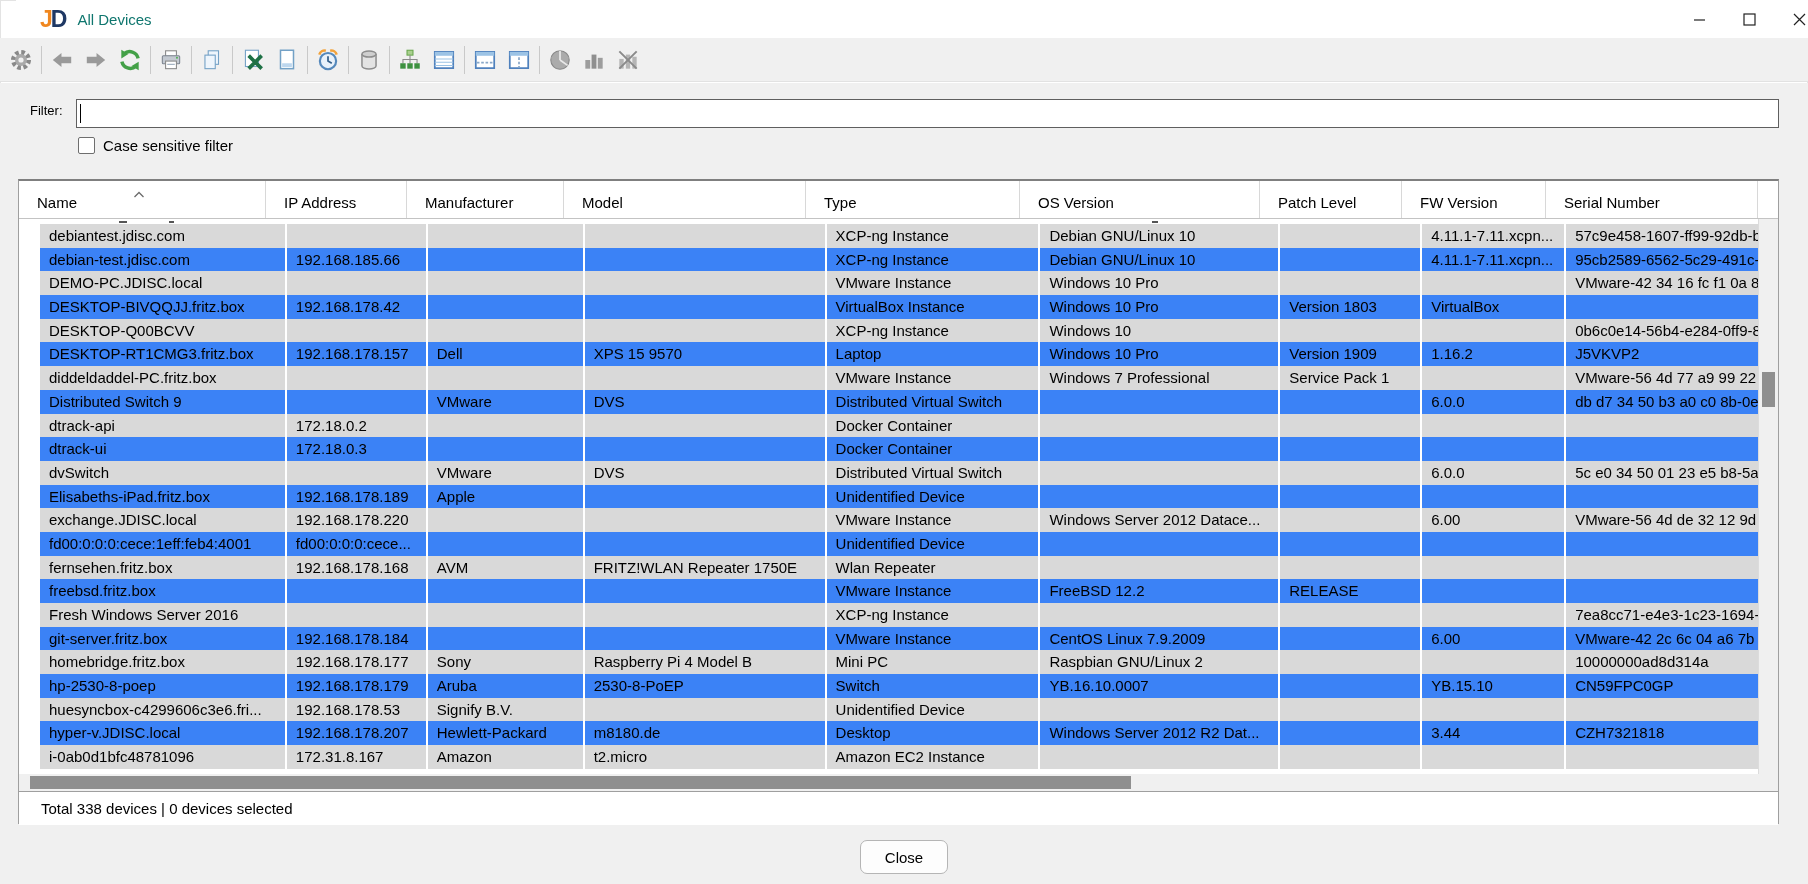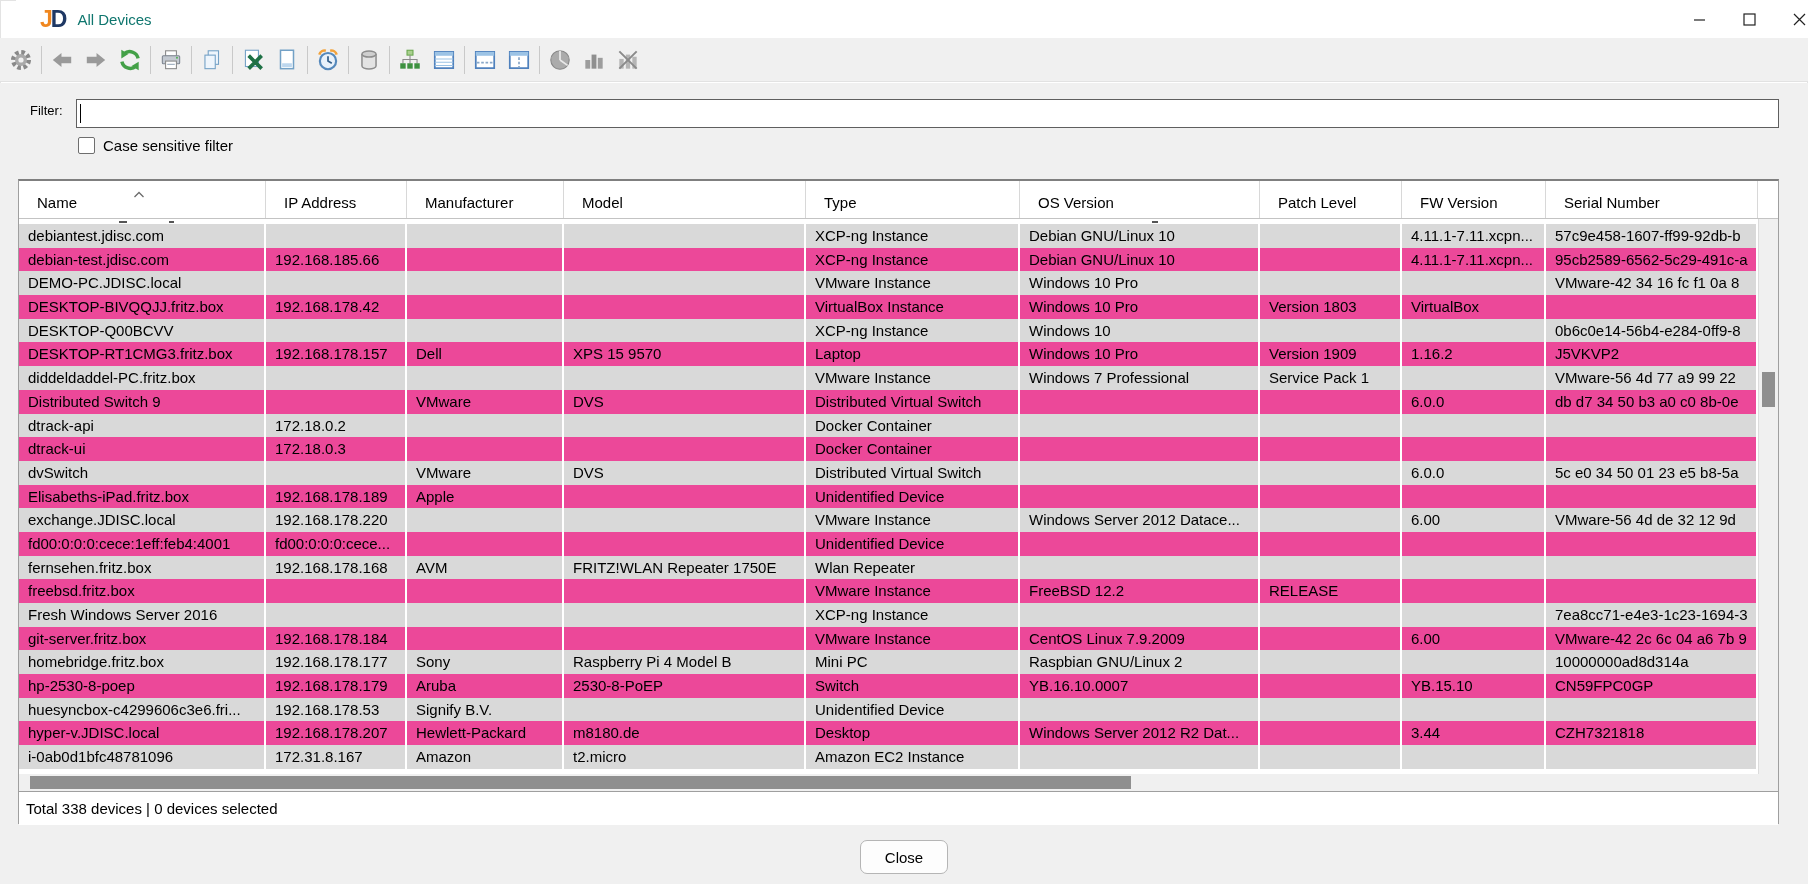--- a/index.html
+++ b/index.html
@@ -31,36 +31,36 @@
   .caret { position:absolute; left:80px; top:104px; width:1px; height:19px; background:#000; }
   .cb-box { position:absolute; left:78px; top:137px; width:17px; height:17px; background:#fff; border:1px solid #6e6e6e; border-radius:2px; }
   .cb-label { position:absolute; left:103px; top:137px; font-size:15px; }
 
   
   .panel { position:absolute; left:18px; top:179px; width:1761px; height:645px; background:#fff; border:1px solid #9f9f9f; border-top:2px solid #7f7f7f; }
   .theader { position:relative; height:38px; display:flex; border-bottom:1px solid #c3c3c3; background:#fff; }
   .hcell { display:flex; align-items:flex-end; padding:0 0 7px 18px; font-size:15px; border-right:1px solid #d8d8d8; overflow:hidden; white-space:nowrap; }
   .sort-indicator { position:absolute; left:114px; top:3px; }
   .tbody { position:relative; height:555px; overflow:hidden; background:#fff; }
-  .trow { display:flex; height:23.7px; background:#ec4899; }
+  .trow { display:flex; height:23.7px; background:#3b82f6;margin-left:21px; }
   .trow.shaded .cell { background:#d9d9d9; }
   .cell { line-height:23.7px; font-size:15px; padding-left:9px; overflow:hidden; white-space:nowrap; border-right:2px solid #fff; }
   .c0{width:247px}.c1{width:141px}.c2{width:157px}.c3{width:242px}.c4{width:214px}
   .c5{width:240px}.c6{width:142px}.c7{width:144px}.c8{width:212px}
   .partial-row { position:relative; height:5px; background:#fff; }
   .pmark { position:absolute; bottom:1px; height:2px; background:#555; }
 
   
   .vscroll { position:absolute; top:38px; right:0; width:20px; height:555px; background:#f0f0f0; border-left:1px solid #dcdcdc; }
   .vthumb { position:absolute; left:3px; top:153px; width:13px; height:35px; background:#8f8f8f; }
   .hscroll { position:relative; height:17px; background:#f0f0f0; }
   .hthumb { position:absolute; left:11px; top:2px; width:1101px; height:13px; background:#8f8f8f; }
 
   
-  .statusbar { height:34px; border-top:1px solid #9f9f9f; background:#fff; display:flex; align-items:center; padding-left:7px; font-size:15px; }
+  .statusbar { height:34px; border-top:1px solid #9f9f9f; background:#fff; display:flex; align-items:center; padding-left:22px; font-size:15px; }
 
   
   .close-btn { position:absolute; left:860px; top:840px; width:88px; height:34px; background:#fdfdfd; border:1px solid #b5b5b5; border-radius:7px; font-size:15px; font-family:"Liberation Sans", sans-serif; }
 </style>
 </head>
 <body>
 
 <div class="titlebar">
   <span class="logo"><span class="j">J</span><span class="d">D</span></span>
   <span class="title-text">All Devices</span>

